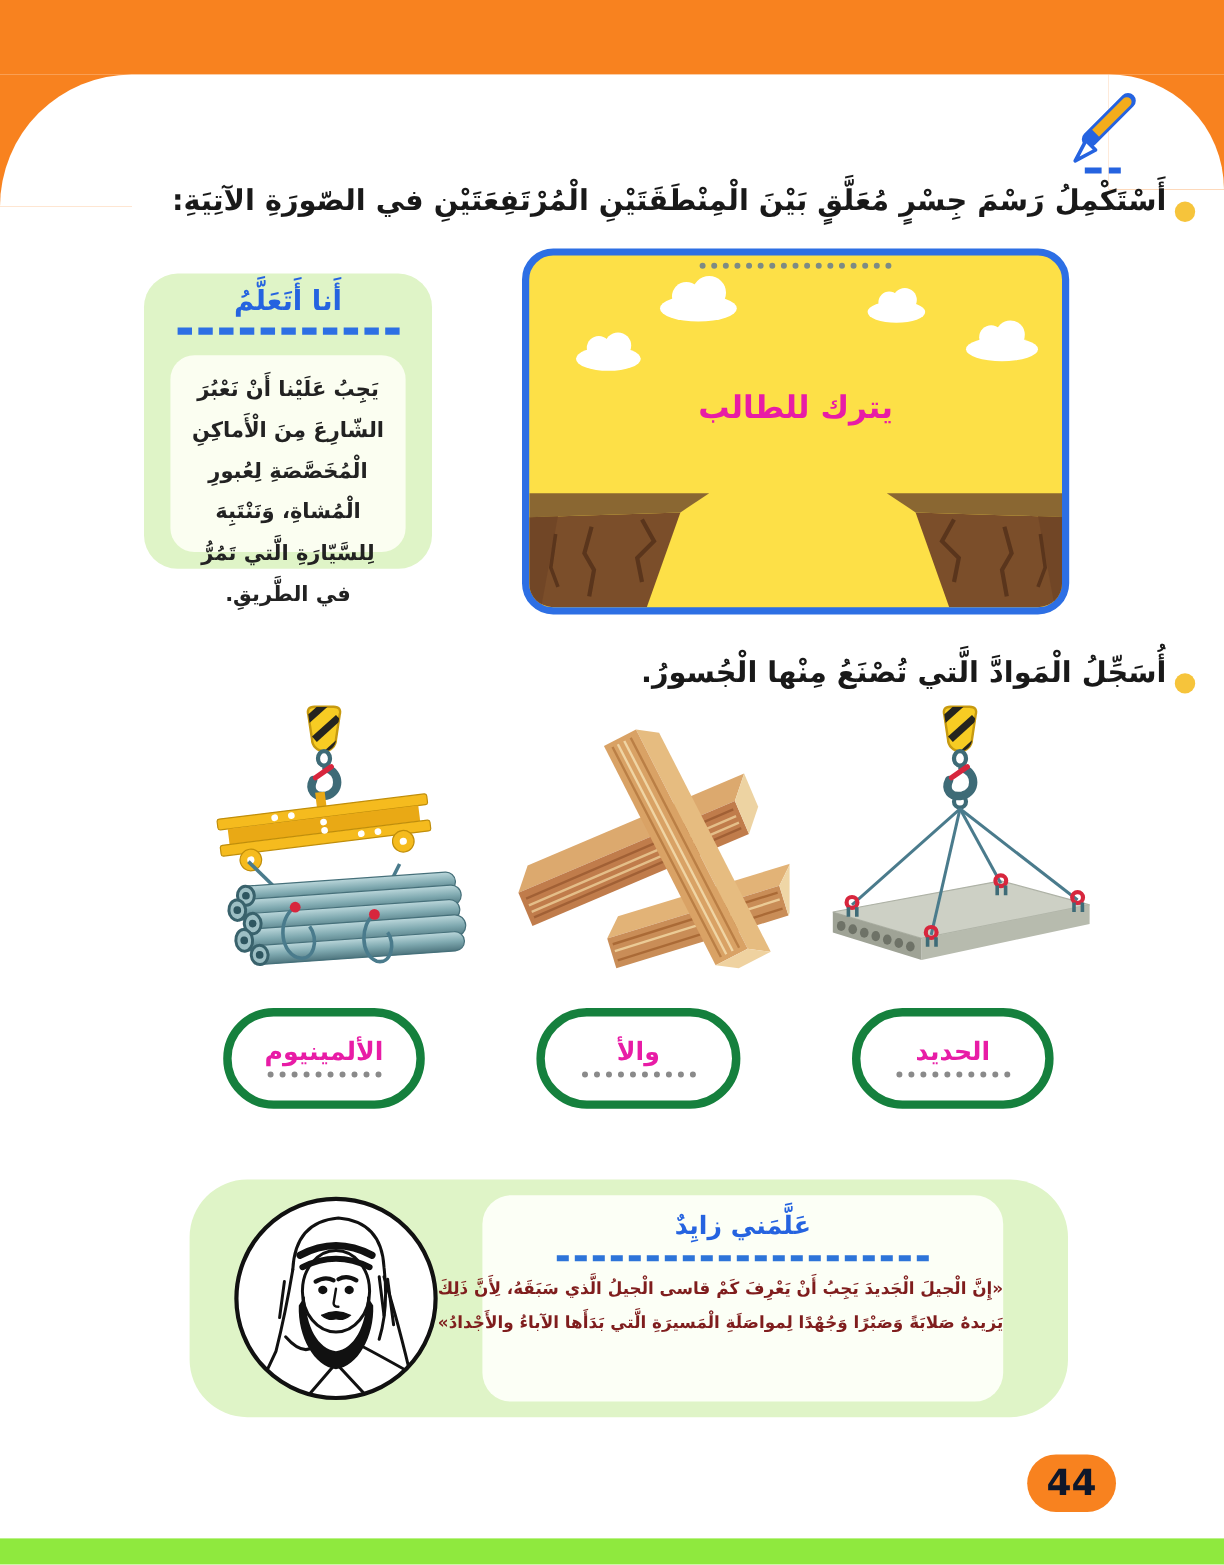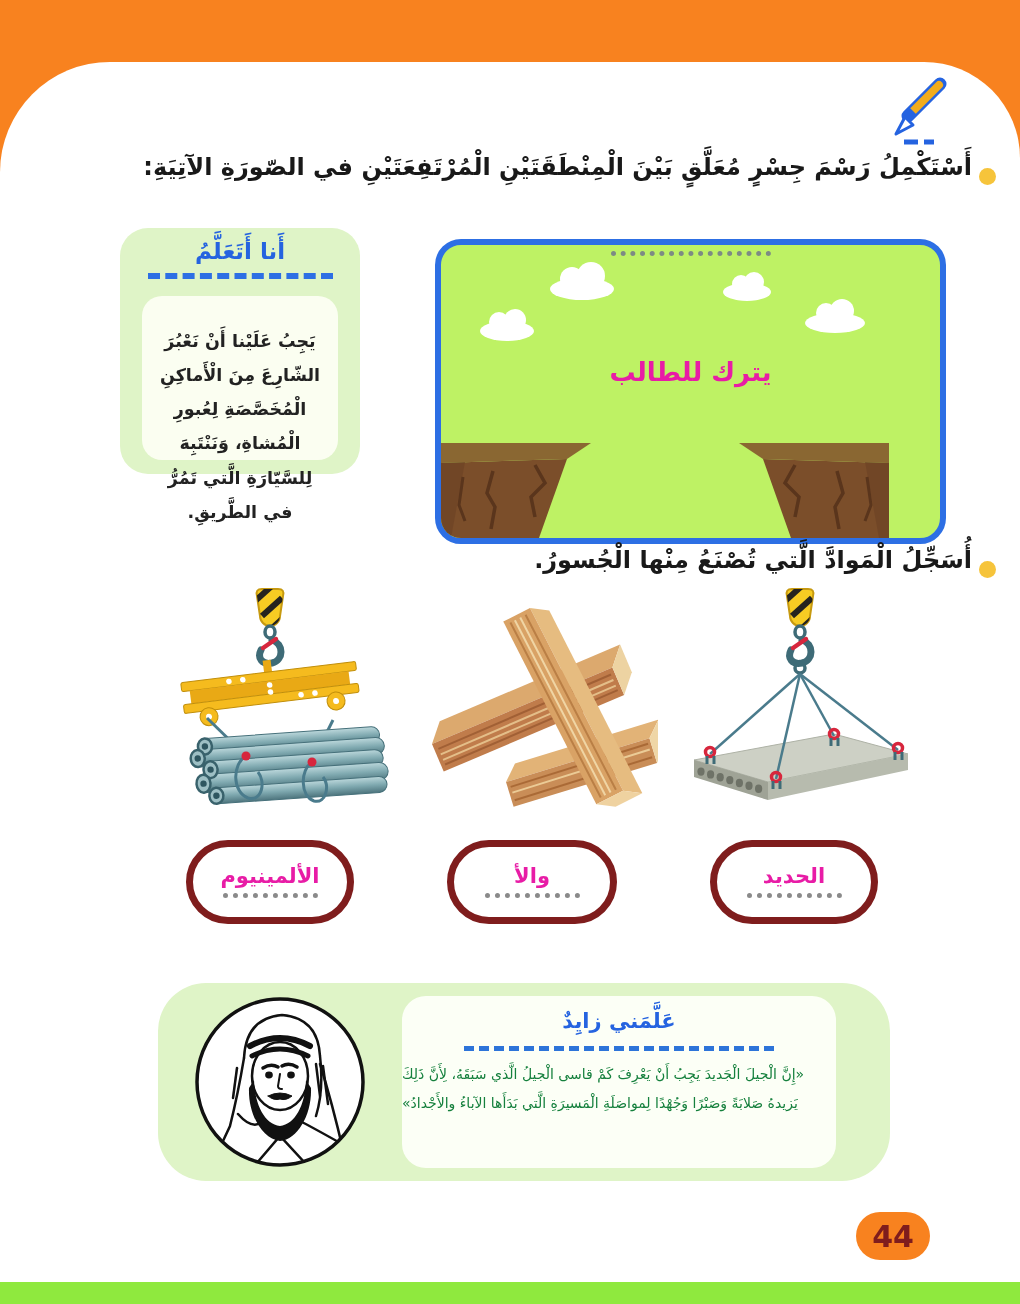--- a/index.html
+++ b/index.html
@@ -23,51 +23,51 @@
   .task-text{position:absolute;direction:rtl;text-align:left;font-size:24px;font-weight:bold;
              color:#191919;white-space:nowrap;}
   
   .learn-box{position:absolute;left:120px;top:228px;width:240px;height:246px;
              background:#DFF4C7;border-radius:28px;}
   .learn-title{margin-top:10px;text-align:center;font-size:23px;font-weight:bold;
                color:#2563E0;direction:rtl;}
   .learn-dash{width:185px;margin:9px auto 0;border-bottom:6px dashed #2D6FE4;}
   .learn-inner{position:absolute;left:22px;right:22px;top:68px;bottom:14px;
                background:#FBFEF1;border-radius:20px;}
-  .learn-body{padding:28px 10px;direction:rtl;text-align:center;font-size:17.5px;
+  .learn-body{padding:12px 10px;direction:rtl;text-align:center;font-size:17.5px;
               font-weight:bold;line-height:1.95;color:#222;}
   
-  .bridge-box{position:absolute;left:435px;top:207px;width:511px;height:305px;
-              border:6px solid #2D6FE4;border-radius:26px;background:#bef264;
-              overflow:hidden;box-sizing:border-box;margin-top:32px;}
+  .bridge-box{position:absolute;left:435px;top:207px;width:456px;height:305px;
+              border:6px solid #2D6FE4;border-radius:26px;background:#fde047;
+              overflow:hidden;box-sizing:border-box;}
   .bridge-placeholder{position:absolute;top:112px;left:0;width:100%;text-align:center;
               font-size:26px;font-weight:bold;color:#E81CA6;direction:rtl;}
   .bridge-dots{width:160px;margin:6px auto 0;border-bottom:5px dotted #7d8b84;}
   
   .material-svg{position:absolute;}
-  .oval{position:absolute;top:840px;height:84px;border:7px solid #7f1d1d;border-radius:46px;
+  .oval{position:absolute;top:840px;height:84px;border:7px solid #15803d;border-radius:46px;
         background:#fff;box-sizing:border-box;display:flex;flex-direction:column;
         align-items:center;justify-content:center;}
   .oval-label{font-size:21px;font-weight:bold;color:#E81CA6;direction:rtl;line-height:1;}
   .oval-dots{width:95px;margin-top:6px;border-bottom:5px dotted #8a8a8a;}
   
   .zayed-box{position:absolute;left:158px;top:983px;width:712px;height:198px;
              background:#DFF4C7;border-radius:48px;padding-left:20px;}
   .zayed-portrait{position:absolute;left:34px;top:11px;}
   .zayed-inner{position:absolute;left:244px;top:13px;width:434px;height:172px;
                background:#FCFFF6;border-radius:24px;}
   .zayed-title{margin-top:13px;text-align:center;font-size:21px;font-weight:bold;
                color:#2563E0;direction:rtl;}
   .zayed-dash{width:310px;margin:13px auto 0;border-bottom:5px dashed #2D74D9;}
   .zayed-quote{margin-top:15px;text-align:left;direction:rtl;font-size:14px;
-               font-weight:normal;color:#15803d;white-space:nowrap;}
+               font-weight:bold;color:#7f1d1d;white-space:nowrap;}
   .zayed-quote.second{margin-top:13px;}
   
   .page-badge{position:absolute;left:856px;top:1212px;width:74px;height:48px;
-              border-radius:24px;background:#F8821F;color:#7f1d1d;font-size:30px;
+              border-radius:24px;background:#F8821F;color:#0f172a;font-size:30px;
               font-weight:bold;display:flex;align-items:center;justify-content:center;}
 </style>
 </head>
 <body>
 
 <div class="page">
 
   <div class="topbar"></div>
   <div class="corner left"></div>
   <div class="corner-mask left"></div>

